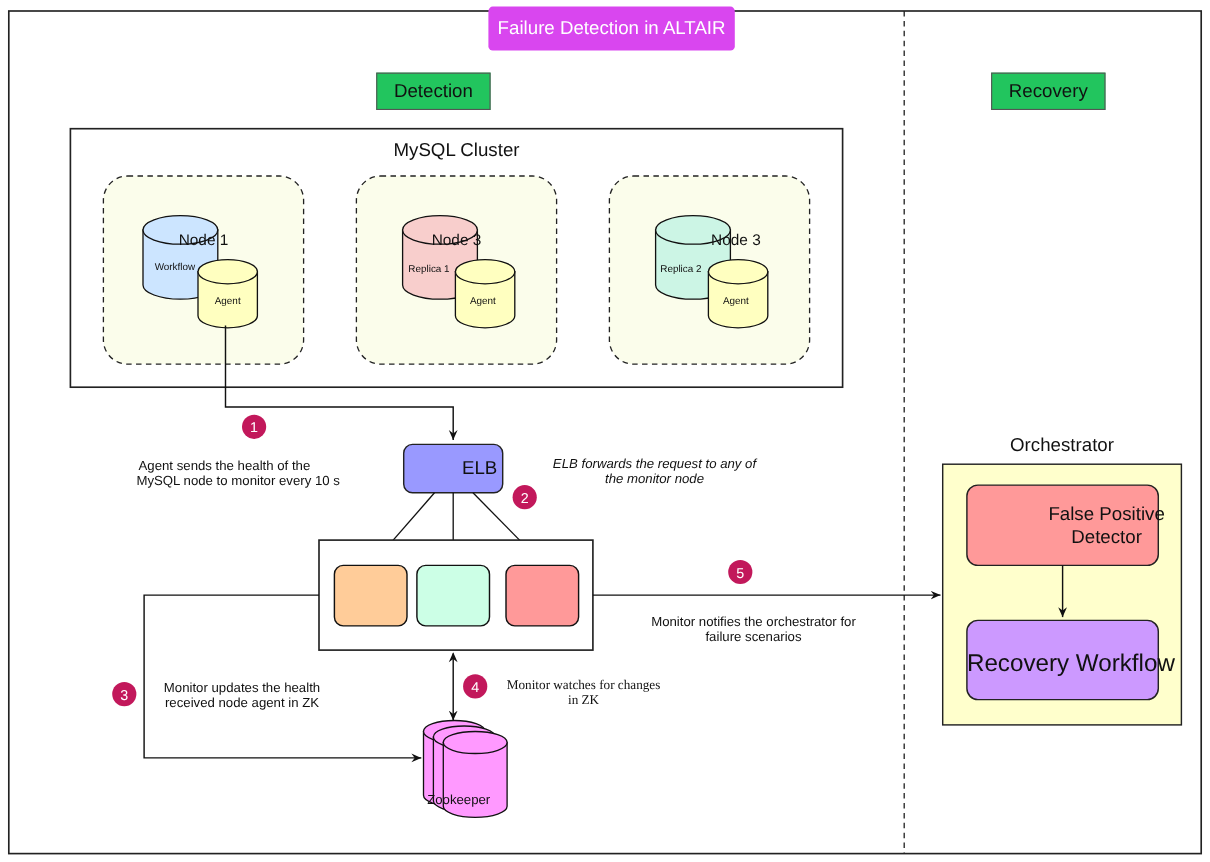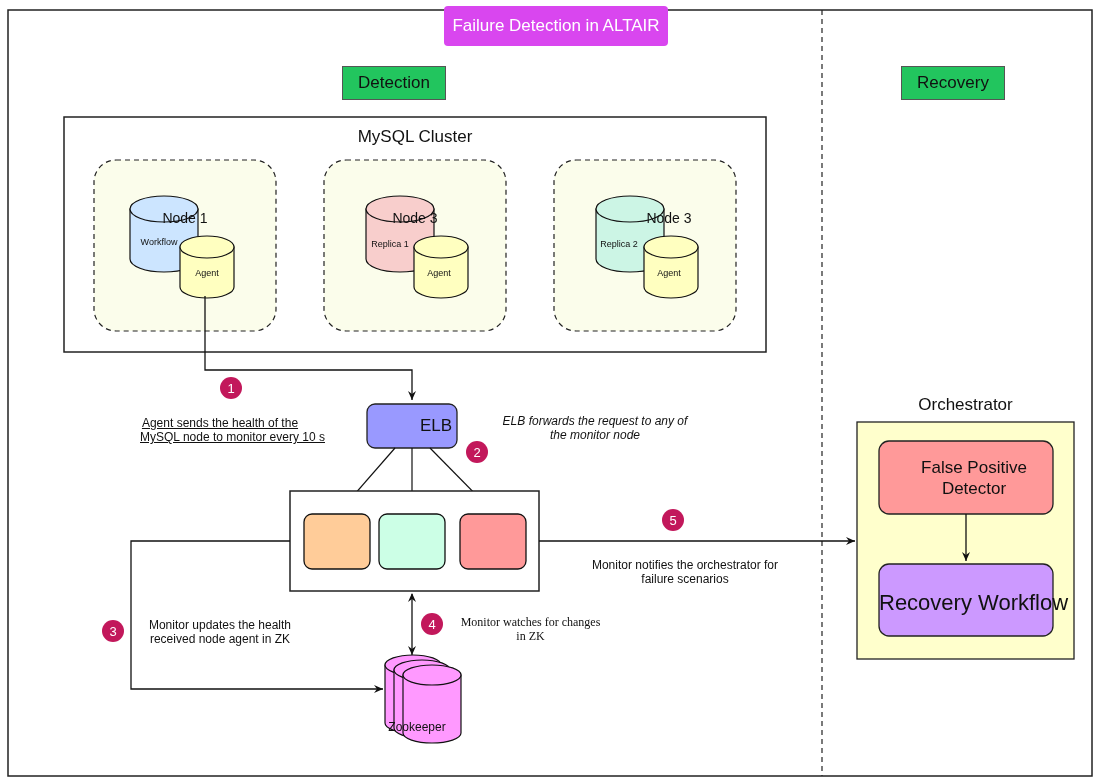--- a/index.html
+++ b/index.html
@@ -126,21 +126,21 @@
 <div class="txt" style="left:642px;top:268px;width:54px;font-size:9px;">Agent</div>
 
 <div class="txt" style="left:367px;top:416px;width:90px;font-size:17px;padding-left:24px;">ELB</div>
 
 <div class="step" style="left:220px;top:377px;">1</div>
 <div class="step" style="left:466px;top:441px;">2</div>
 <div class="step" style="left:102px;top:620px;">3</div>
 <div class="step" style="left:421px;top:613px;">4</div>
 <div class="step" style="left:662px;top:509px;">5</div>
 
-<div class="txt mid" style="left:140px;top:416px;width:160px;text-decoration:underline;">
+<div class="txt mid" style="left:124px;top:416px;width:160px;">
   <div>Agent sends the health of the</div>
     <div>MySQL node to monitor every 10 s</div>
 </div>
 <div class="txt mid" style="left:495px;top:414px;width:200px;font-style:italic;">
   <div>ELB forwards the request to any of</div>
     <div>the monitor node</div>
 </div>
 <div class="txt mid" style="left:140px;top:618px;width:160px;">
   <div>Monitor updates the health</div>
     <div>received node agent in ZK</div>
@@ -150,14 +150,14 @@
     <div>in ZK</div>
 </div>
 <div class="txt mid" style="left:580px;top:558px;width:210px;">
   <div>Monitor notifies the orchestrator for</div>
     <div>failure scenarios</div>
 </div>
 
 <div class="txt mid" style="left:372px;top:720px;width:90px;">Zookeeper</div>
 
 <div class="txt" style="left:857px;top:395px;width:217px;font-size:17px;">Orchestrator</div>
-<div class="txt" style="left:887px;top:457px;width:174px;font-size:17px;white-space:normal;line-height:1.25;padding:0 20px;box-sizing:border-box;">False Positive Detector</div>
+<div class="txt" style="left:919px;top:457px;width:174px;font-size:17px;white-space:normal;line-height:1.25;padding:0 20px;box-sizing:border-box;">False Positive Detector</div>
 <div class="txt" style="left:879px;top:590px;width:174px;font-size:22px;">Recovery Workflow</div>
 
 </body></html>

